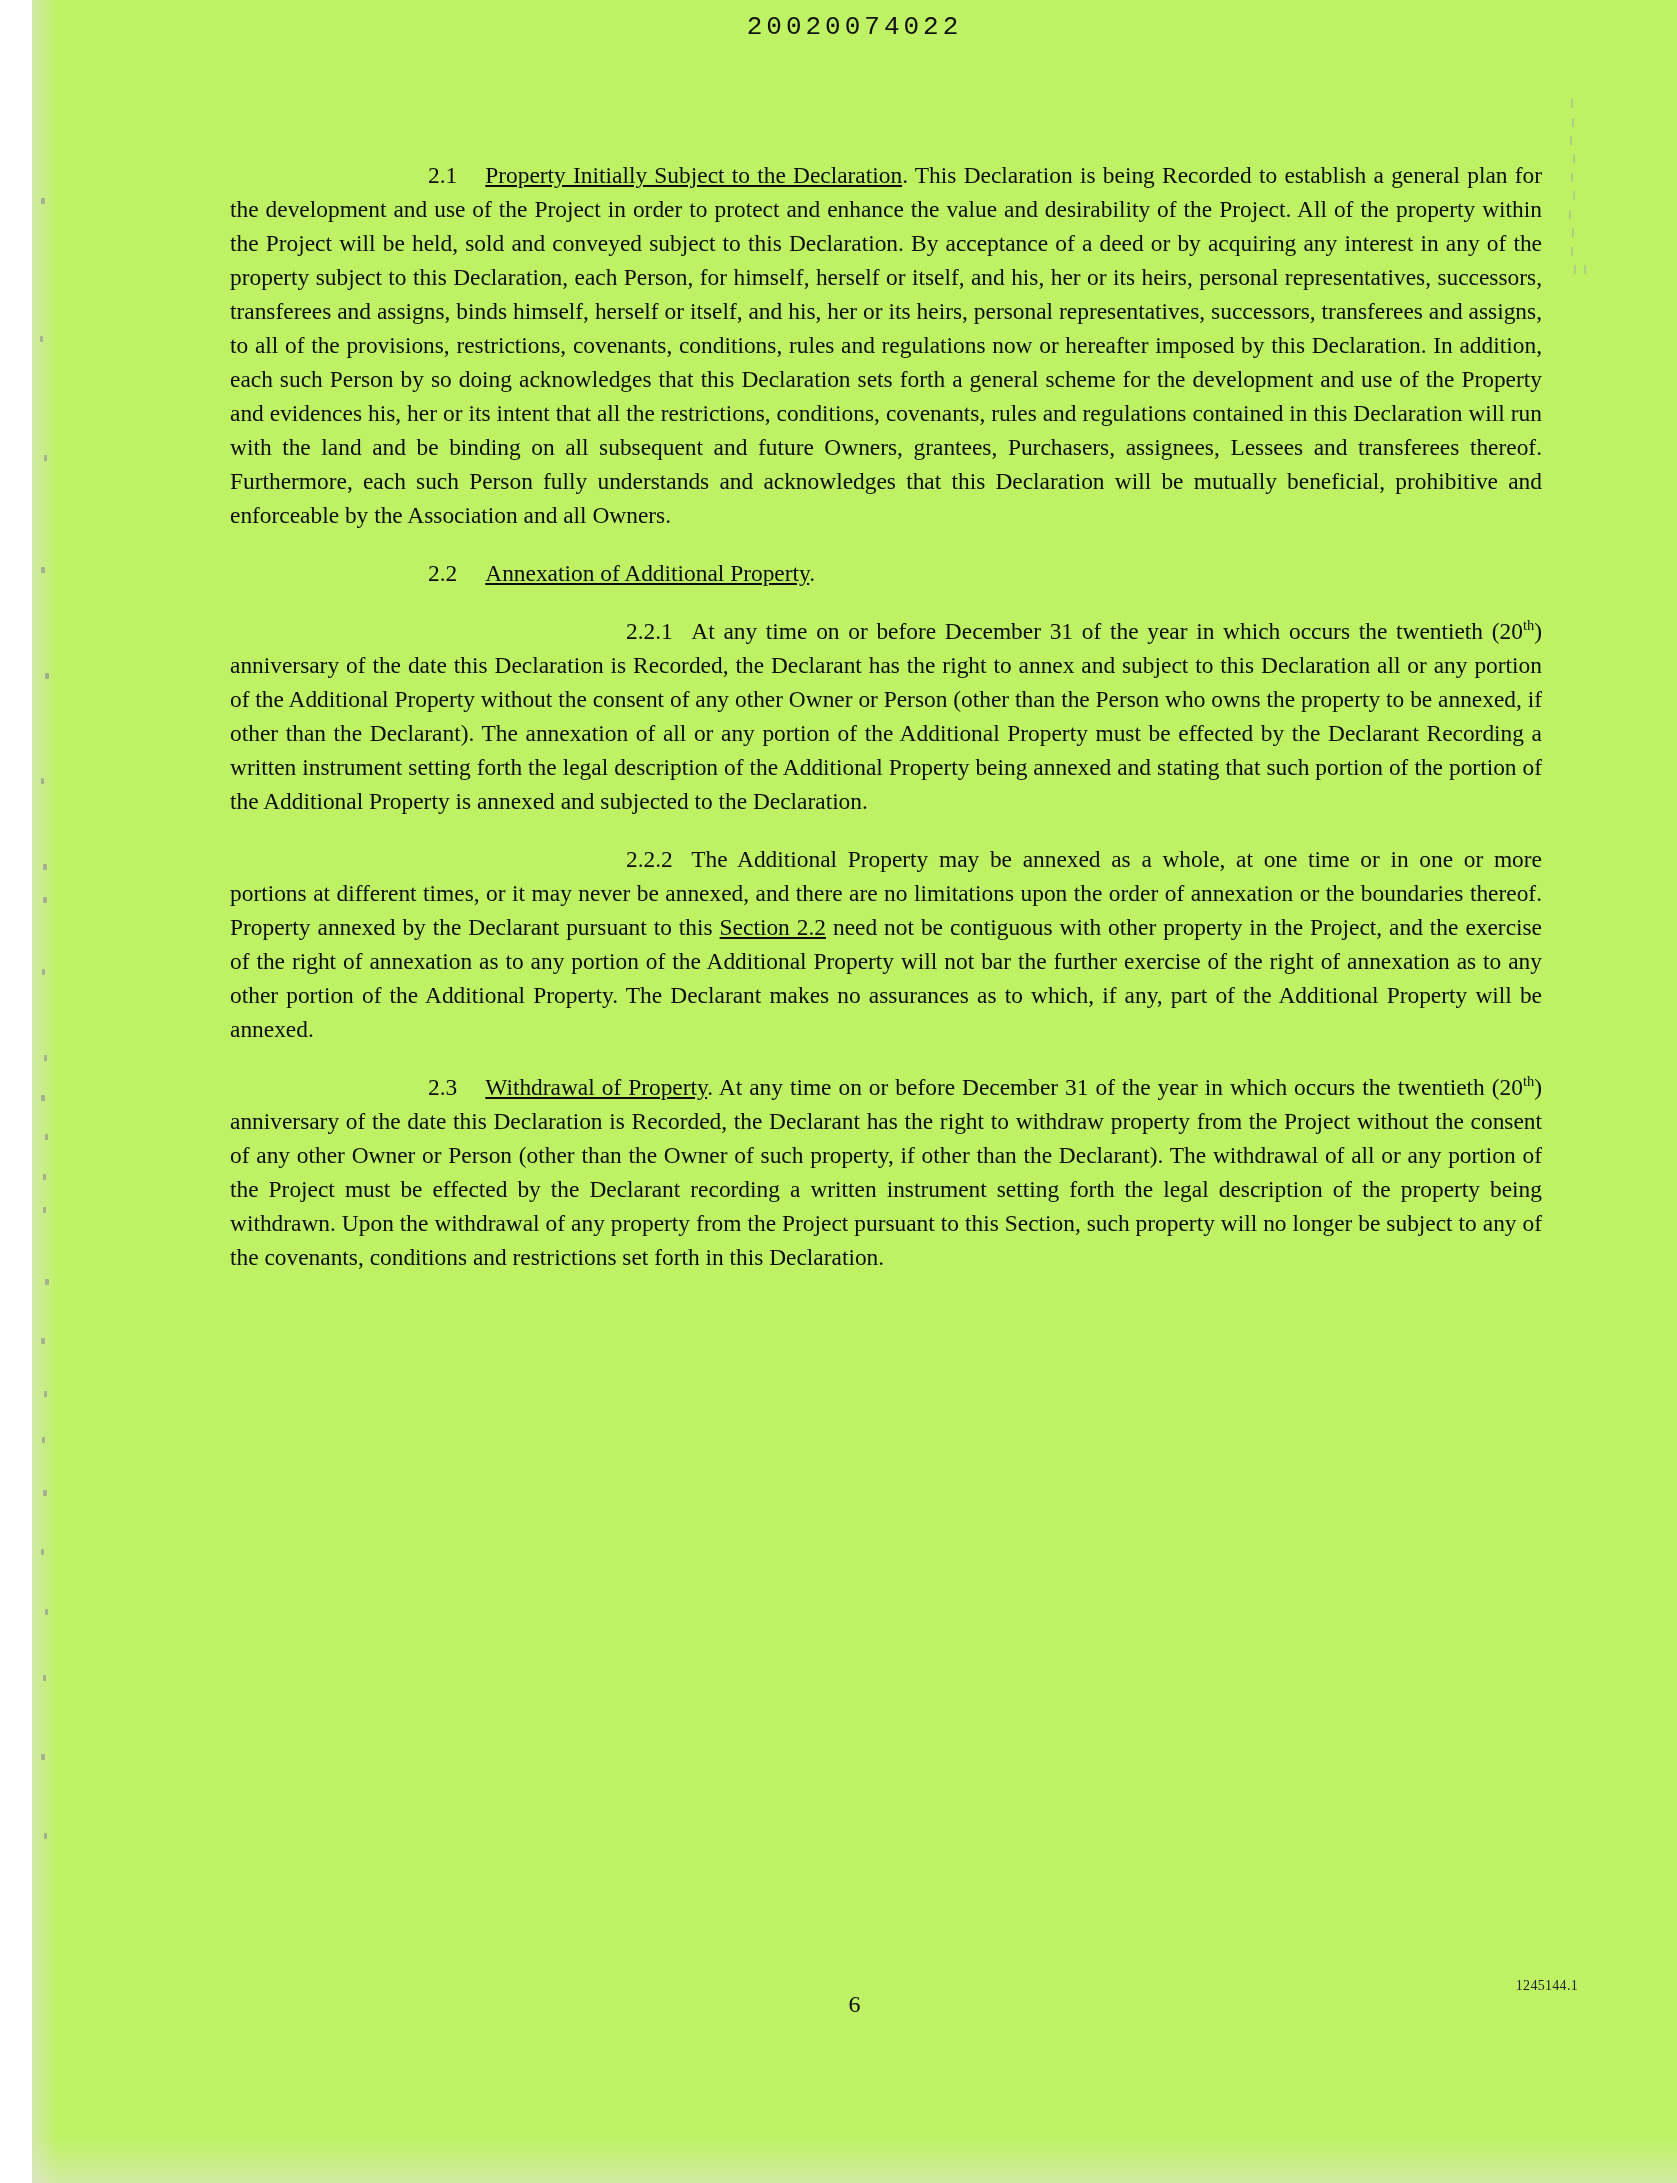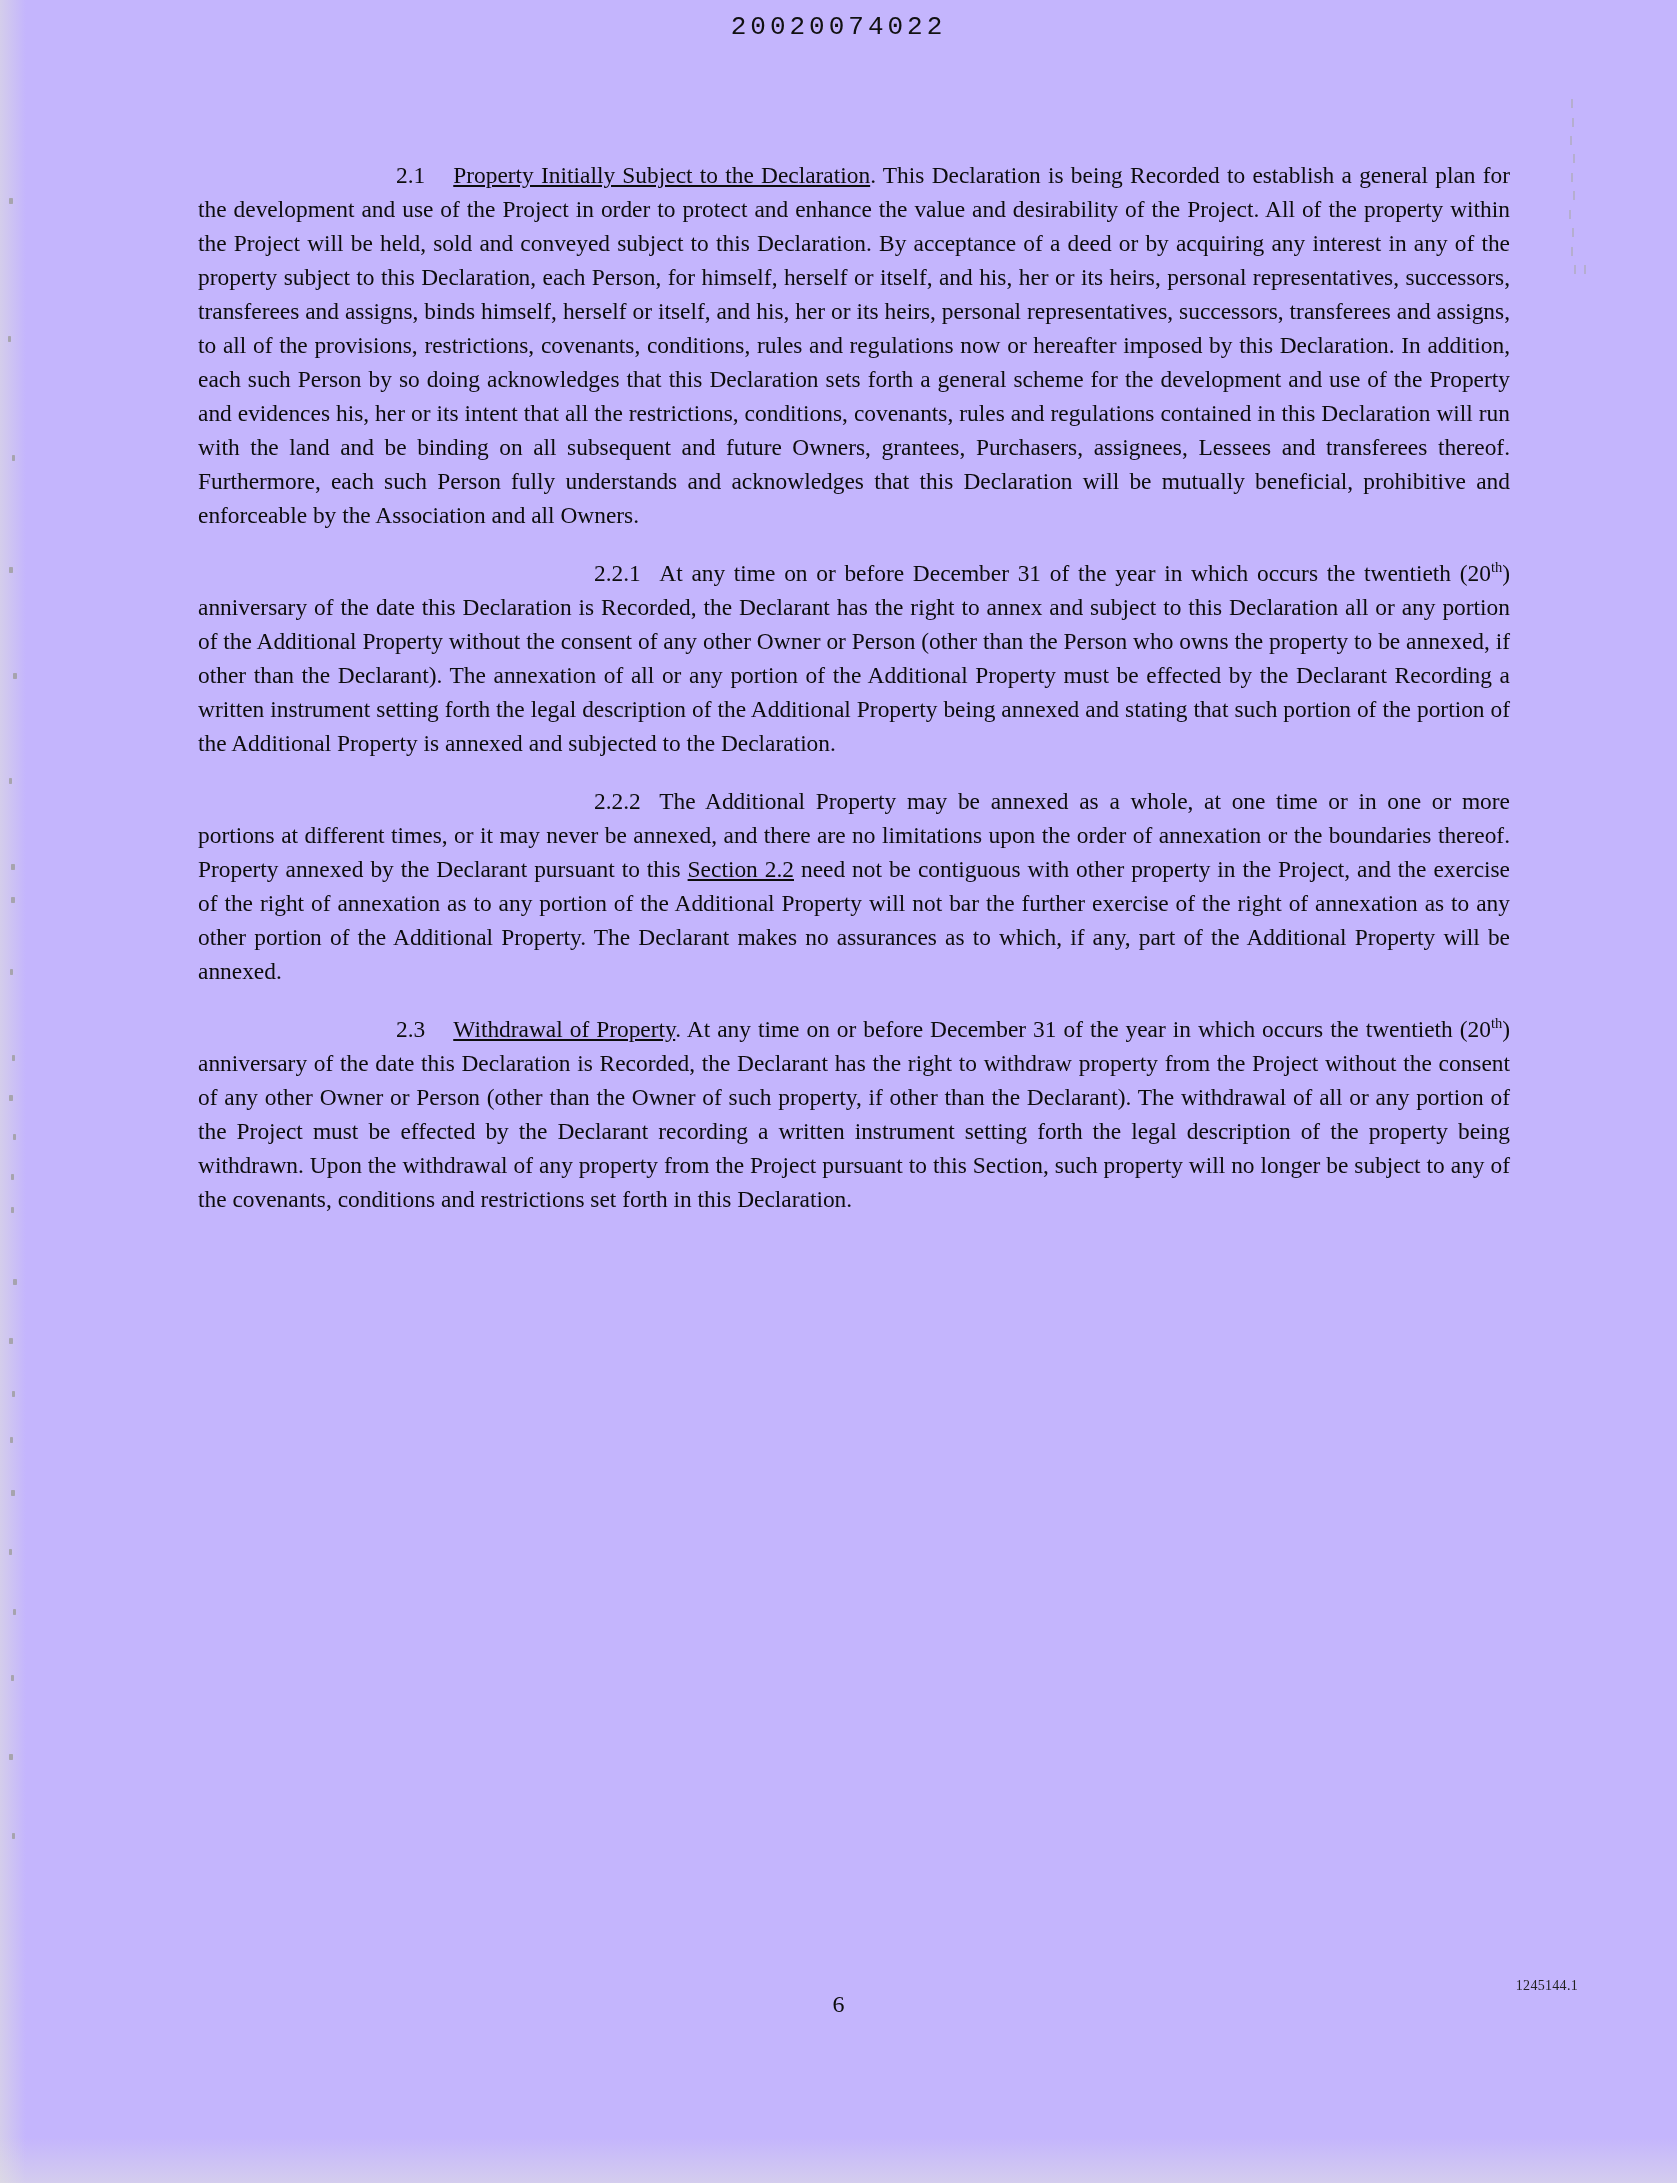--- a/index.html
+++ b/index.html
@@ -11,21 +11,22 @@
     width: 1677px;
     height: 2183px;
     position: relative;
     font-family: "Liberation Serif", serif;
     color: #0d0d0d;
     overflow: hidden;
   }
   .page {
     position: absolute;
     inset: 0;
-    background: #c4b5fd;
+    background: #bef264;
+    margin-left: 32px;
   }
   
   .scan-edge-left {
     position: absolute;
     left: 0; top: 0;
     width: 26px; height: 100%;
     background: linear-gradient(90deg, rgba(225,225,220,0.55), rgba(255,255,255,0));
     pointer-events: none;
   }
   .scan-edge-bottom {
@@ -190,20 +191,21 @@
     <i style="top:166px;left:20px"></i>
   </div>
 
   <div class="doc-number">20020074022</div>
 
   <div class="content">
 
 
     <p class="para indent-1"><span class="num num-gap-1">2.1</span><span class="u">Property Initially Subject to the Declaration</span><span>. This Declaration is being Recorded to establish a general plan for the development and use of the Project in order to protect and enhance the value and desirability of the Project. All of the property within the Project will be held, sold and conveyed subject to this Declaration. By acceptance of a deed or by acquiring any interest in any of the property subject to this Declaration, each Person, for himself, herself or itself, and his, her or its heirs, personal representatives, successors, transferees and assigns, binds himself, herself or itself, and his, her or its heirs, personal representatives, successors, transferees and assigns, to all of the provisions, restrictions, covenants, conditions, rules and regulations now or hereafter imposed by this Declaration. In addition, each such Person by so doing acknowledges that this Declaration sets forth a general scheme for the development and use of the Property and evidences his, her or its intent that all the restrictions, conditions, covenants, rules and regulations contained in this Declaration will run with the land and be binding on all subsequent and future Owners, grantees, Purchasers, assignees, Lessees and transferees thereof. Furthermore, each such Person fully understands and acknowledges that this Declaration will be mutually beneficial, prohibitive and enforceable by the Association and all Owners.</span></p>
 
+    <p class="para indent-1 section-22-head"><span class="num num-gap-1">2.2</span><span class="u">Annexation of Additional Property</span><span>.</span></p>
 
     <p class="para indent-2"><span class="num num-gap-2">2.2.1</span><span>At any time on or before December 31 of the year in which occurs the twentieth (20</span><sup>th</sup><span>) anniversary of the date this Declaration is Recorded, the Declarant has the right to annex and subject to this Declaration all or any portion of the Additional Property without the consent of any other Owner or Person (other than the Person who owns the property to be annexed, if other than the Declarant). The annexation of all or any portion of the Additional Property must be effected by the Declarant Recording a written instrument setting forth the legal description of the Additional Property being annexed and stating that such portion of the portion of the Additional Property is annexed and subjected to the Declaration.</span></p>
 
     <p class="para indent-2"><span class="num num-gap-2">2.2.2</span><span>The Additional Property may be annexed as a whole, at one time or in one or more portions at different times, or it may never be annexed, and there are no limitations upon the order of annexation or the boundaries thereof. Property annexed by the Declarant pursuant to this </span><span class="u">Section 2.2</span><span> need not be contiguous with other property in the Project, and the exercise of the right of annexation as to any portion of the Additional Property will not bar the further exercise of the right of annexation as to any other portion of the Additional Property. The Declarant makes no assurances as to which, if any, part of the Additional Property will be annexed.</span></p>
 
     <p class="para indent-1"><span class="num num-gap-1">2.3</span><span class="u">Withdrawal of Property</span><span>. At any time on or before December 31 of the year in which occurs the twentieth (20</span><sup>th</sup><span>) anniversary of the date this Declaration is Recorded, the Declarant has the right to withdraw property from the Project without the consent of any other Owner or Person (other than the Owner of such property, if other than the Declarant). The withdrawal of all or any portion of the Project must be effected by the Declarant recording a written instrument setting forth the legal description of the property being withdrawn. Upon the withdrawal of any property from the Project pursuant to this Section, such property will no longer be subject to any of the covenants, conditions and restrictions set forth in this Declaration.</span></p>
 
   </div>
 
   <div class="page-number">6</div>

